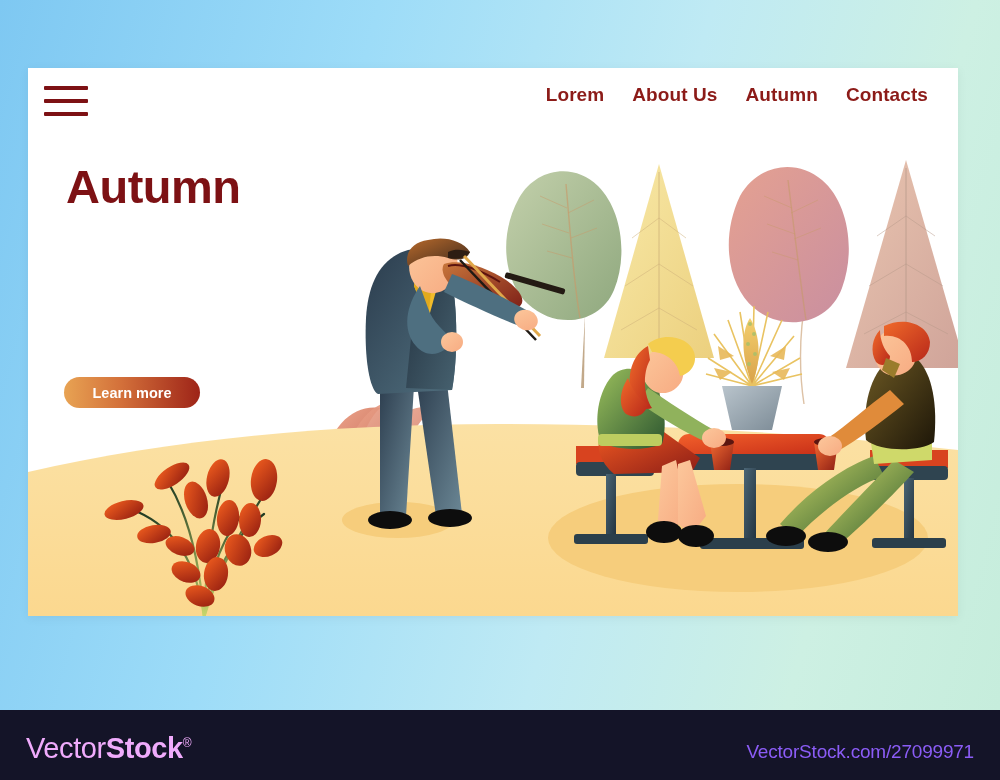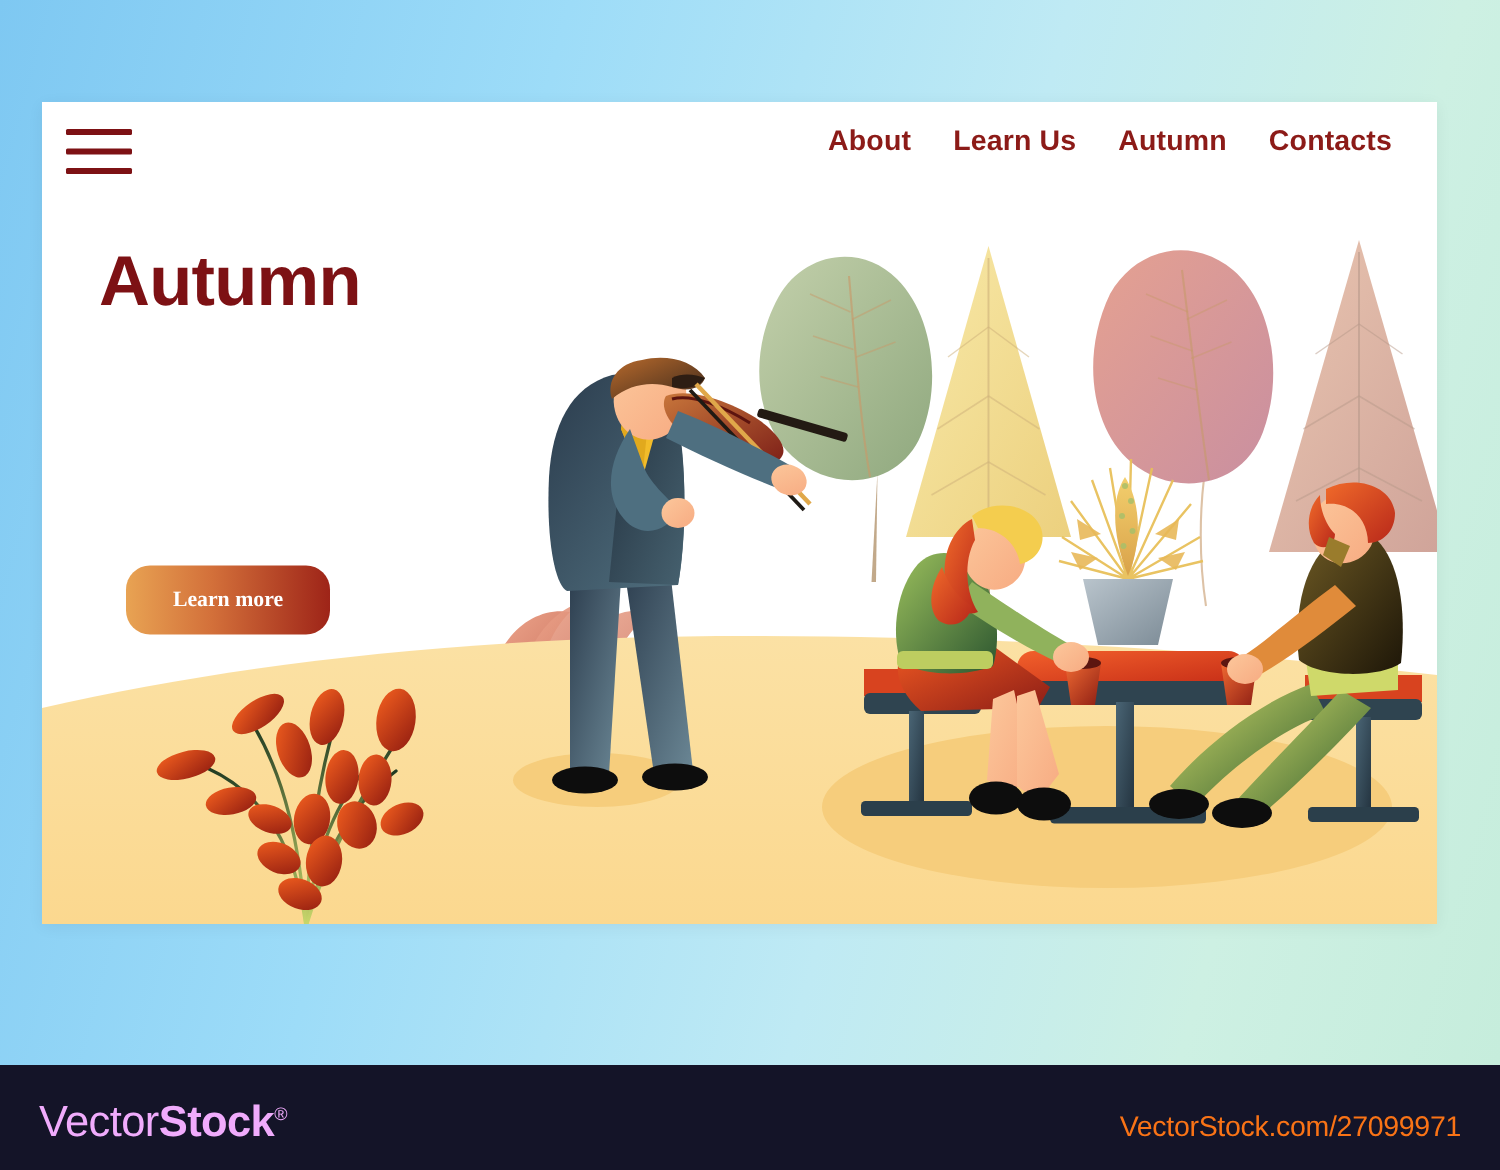--- a/index.html
+++ b/index.html
@@ -53,47 +53,47 @@
     position:absolute; left:38px; top:84px;
     color:#7d1114; font-size:47px; line-height:1.48;
     font-weight:700; letter-spacing:-.5px;
   }
   .hero-title span { display:block; }
   .hero-text {
     position:absolute; left:38px; top:237px; width:330px;
     color:#c36a5a; font-size:11.6px; line-height:1.62;
   }
   .btn {
-    position:absolute; left:56px; top:309px;
-    width:136px; height:46px; border:none; border-radius:16px;
+    position:absolute; left:36px; top:309px;
+    width:136px; height:31px; border:none; border-radius:16px;
     background:linear-gradient(90deg,#e8a353 0%,#d3703a 42%,#9e2418 100%);
     color:#fff; font-size:14.5px; font-weight:700;
     display:flex; align-items:center; justify-content:center;
-    cursor:pointer; font-family:Liberation Serif, serif;
+    cursor:pointer; font-family:Liberation Sans, sans-serif;
   }
 
   
   .illus { position:absolute; inset:0; }
   .illus svg { position:absolute; left:0; top:0; }
 
   
   .footer {
     position:absolute; left:0; top:710px; width:1000px; height:70px;
     background:#141428;
   }
   .vs-logo {
     position:absolute; left:26px; top:22px;
     font-size:29px; color:#f0abfc; letter-spacing:-.4px; white-space:nowrap;
   }
   .vs-logo .lite { font-weight:300; }
   .vs-logo .bold { font-weight:700; }
   .vs-logo .reg { font-size:12px; vertical-align:super; font-weight:400; }
   .vs-url {
     position:absolute; right:26px; top:31px;
-    font-size:19px; color:#f97316; letter-spacing:-.2px; white-space:nowrap;
+    font-size:19px; color:#8b5cf6; letter-spacing:-.2px; white-space:nowrap;
   }
 </style>
 </head>
 <body>
 
 <div id="stage">
 
   <div class="bg">
     <div class="bg-base"></div>
     <svg width="1000" height="710">
@@ -428,22 +428,22 @@
       </svg>
     </div>
 
     <div class="hamburger">
       <i></i>
       <i></i>
       <i></i>
     </div>
 
     <nav class="nav">
-      <a href="#">About</a>
-      <a href="#">Learn Us</a>
+      <a href="#">Lorem</a>
+      <a href="#">About Us</a>
       <a href="#">Autumn</a>
       <a href="#">Contacts</a>
     </nav>
 
     <h1 class="hero-title">
       <span>Autumn</span>
     </h1>
     <button class="btn">Learn more</button>
   </div>
 

